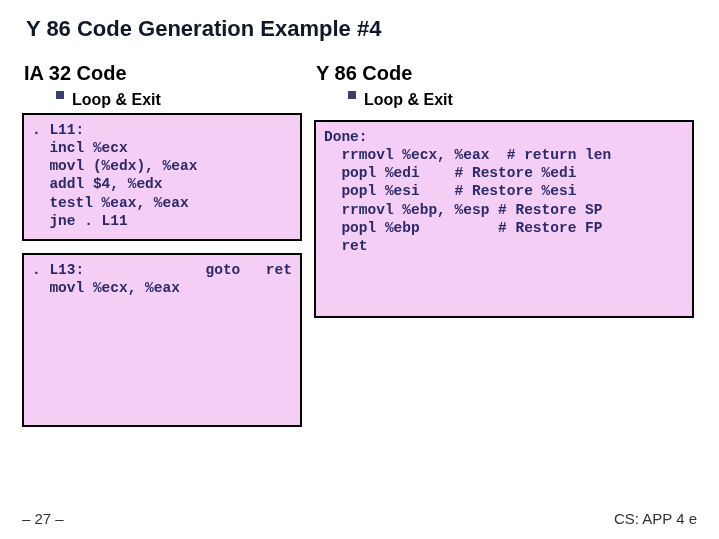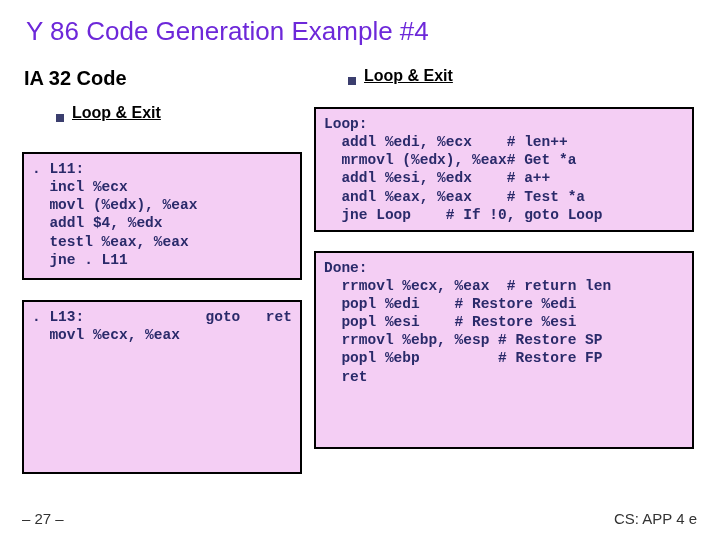--- a/index.html
+++ b/index.html
@@ -5,49 +5,48 @@
   * { box-sizing: border-box; margin: 0; padding: 0; }
   body {
     width: 719px;
     height: 539px;
     background: #fff;
     font-family: Arial, Helvetica, sans-serif;
     position: relative;
     padding: 16px 22px 10px 22px;
   }
   .title {
-    font-size: 26px;
-    font-weight: normal;
-    color: #6d28d9;
+    font-size: 22px;
+    font-weight: bold;
+    color: #0f172a;
     margin-bottom: 20px;
     padding-left: 4px;
   }
   .columns {
     display: flex;
     gap: 12px;
   }
   .col {
     display: flex;
     flex-direction: column;
   }
-  .col-left { width: 280px; gap: 8px; }
+  .col-left { width: 280px; }
   .col-right { width: 380px; }
   .col-heading {
     font-size: 20px;
     font-weight: bold;
     margin-bottom: 6px;
     padding-left: 2px;
   }
   .sub-row {
     display: flex;
-    align-items: flex-end;
+    align-items: flex-start;
     gap: 8px;
-    margin-bottom: 22px;
+    margin-bottom: 4px;
     padding-left: 34px;
-    text-decoration: underline;
   }
   .bullet {
     width: 8px;
     height: 8px;
     background: #3b3e6e;
   }
   .sub-label {
     font-size: 16px;
     font-weight: bold;
   }
@@ -99,30 +98,25 @@
   jne . L11</div>
     <div class="code-box tallbox">
       <div>. L13:
   movl %ecx, %eax</div>
       <div>  goto</div>
       <div>  ret</div>
     </div>
   </div>
 
   <div class="col col-right">
+    <div class="col-heading">Y 86 Code</div>
     <div class="sub-row">
       <div class="bullet"></div>
       <div class="sub-label">Loop &amp; Exit</div>
     </div>
-    <div class="code-box">Loop:
-  addl %edi, %ecx    # len++
-  mrmovl (%edx), %eax# Get *a
-  addl %esi, %edx    # a++
-  andl %eax, %eax    # Test *a
-  jne Loop    # If !0, goto Loop</div>
     <div class="code-box tallbox">Done:
   rrmovl %ecx, %eax  # return len
   popl %edi    # Restore %edi
   popl %esi    # Restore %esi
   rrmovl %ebp, %esp # Restore SP
   popl %ebp         # Restore FP
   ret</div>
   </div>
 
 </div>

